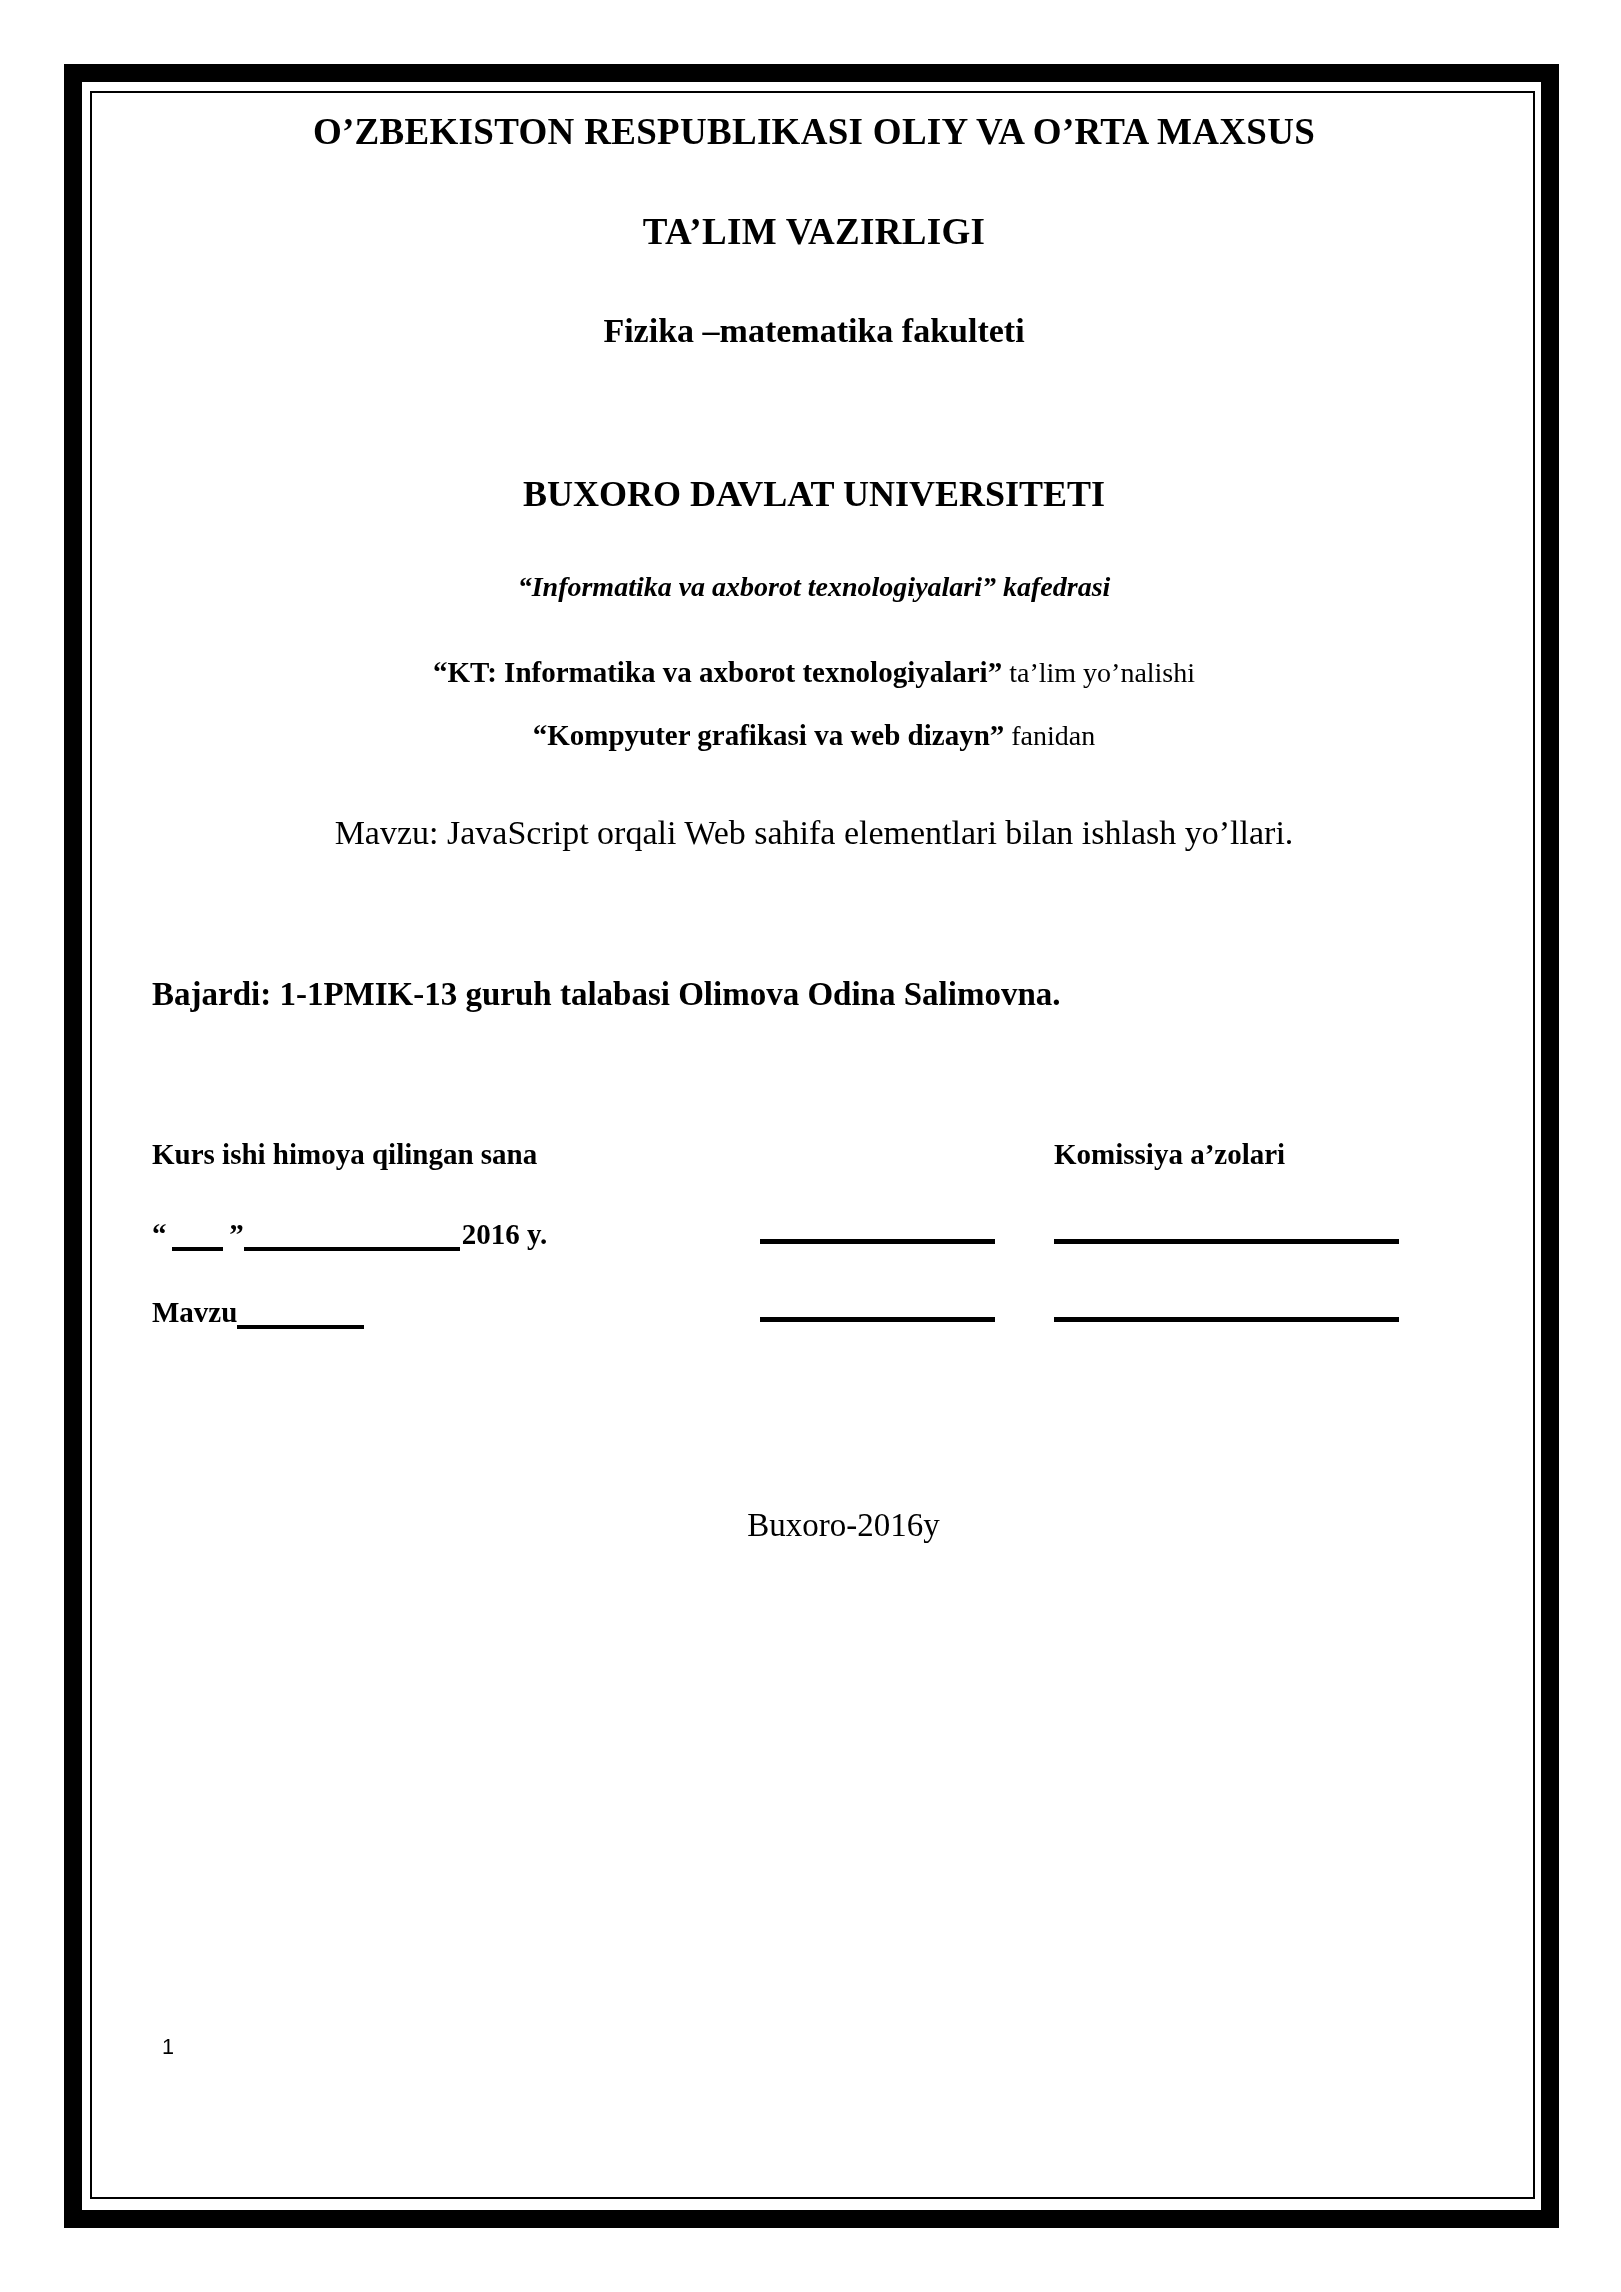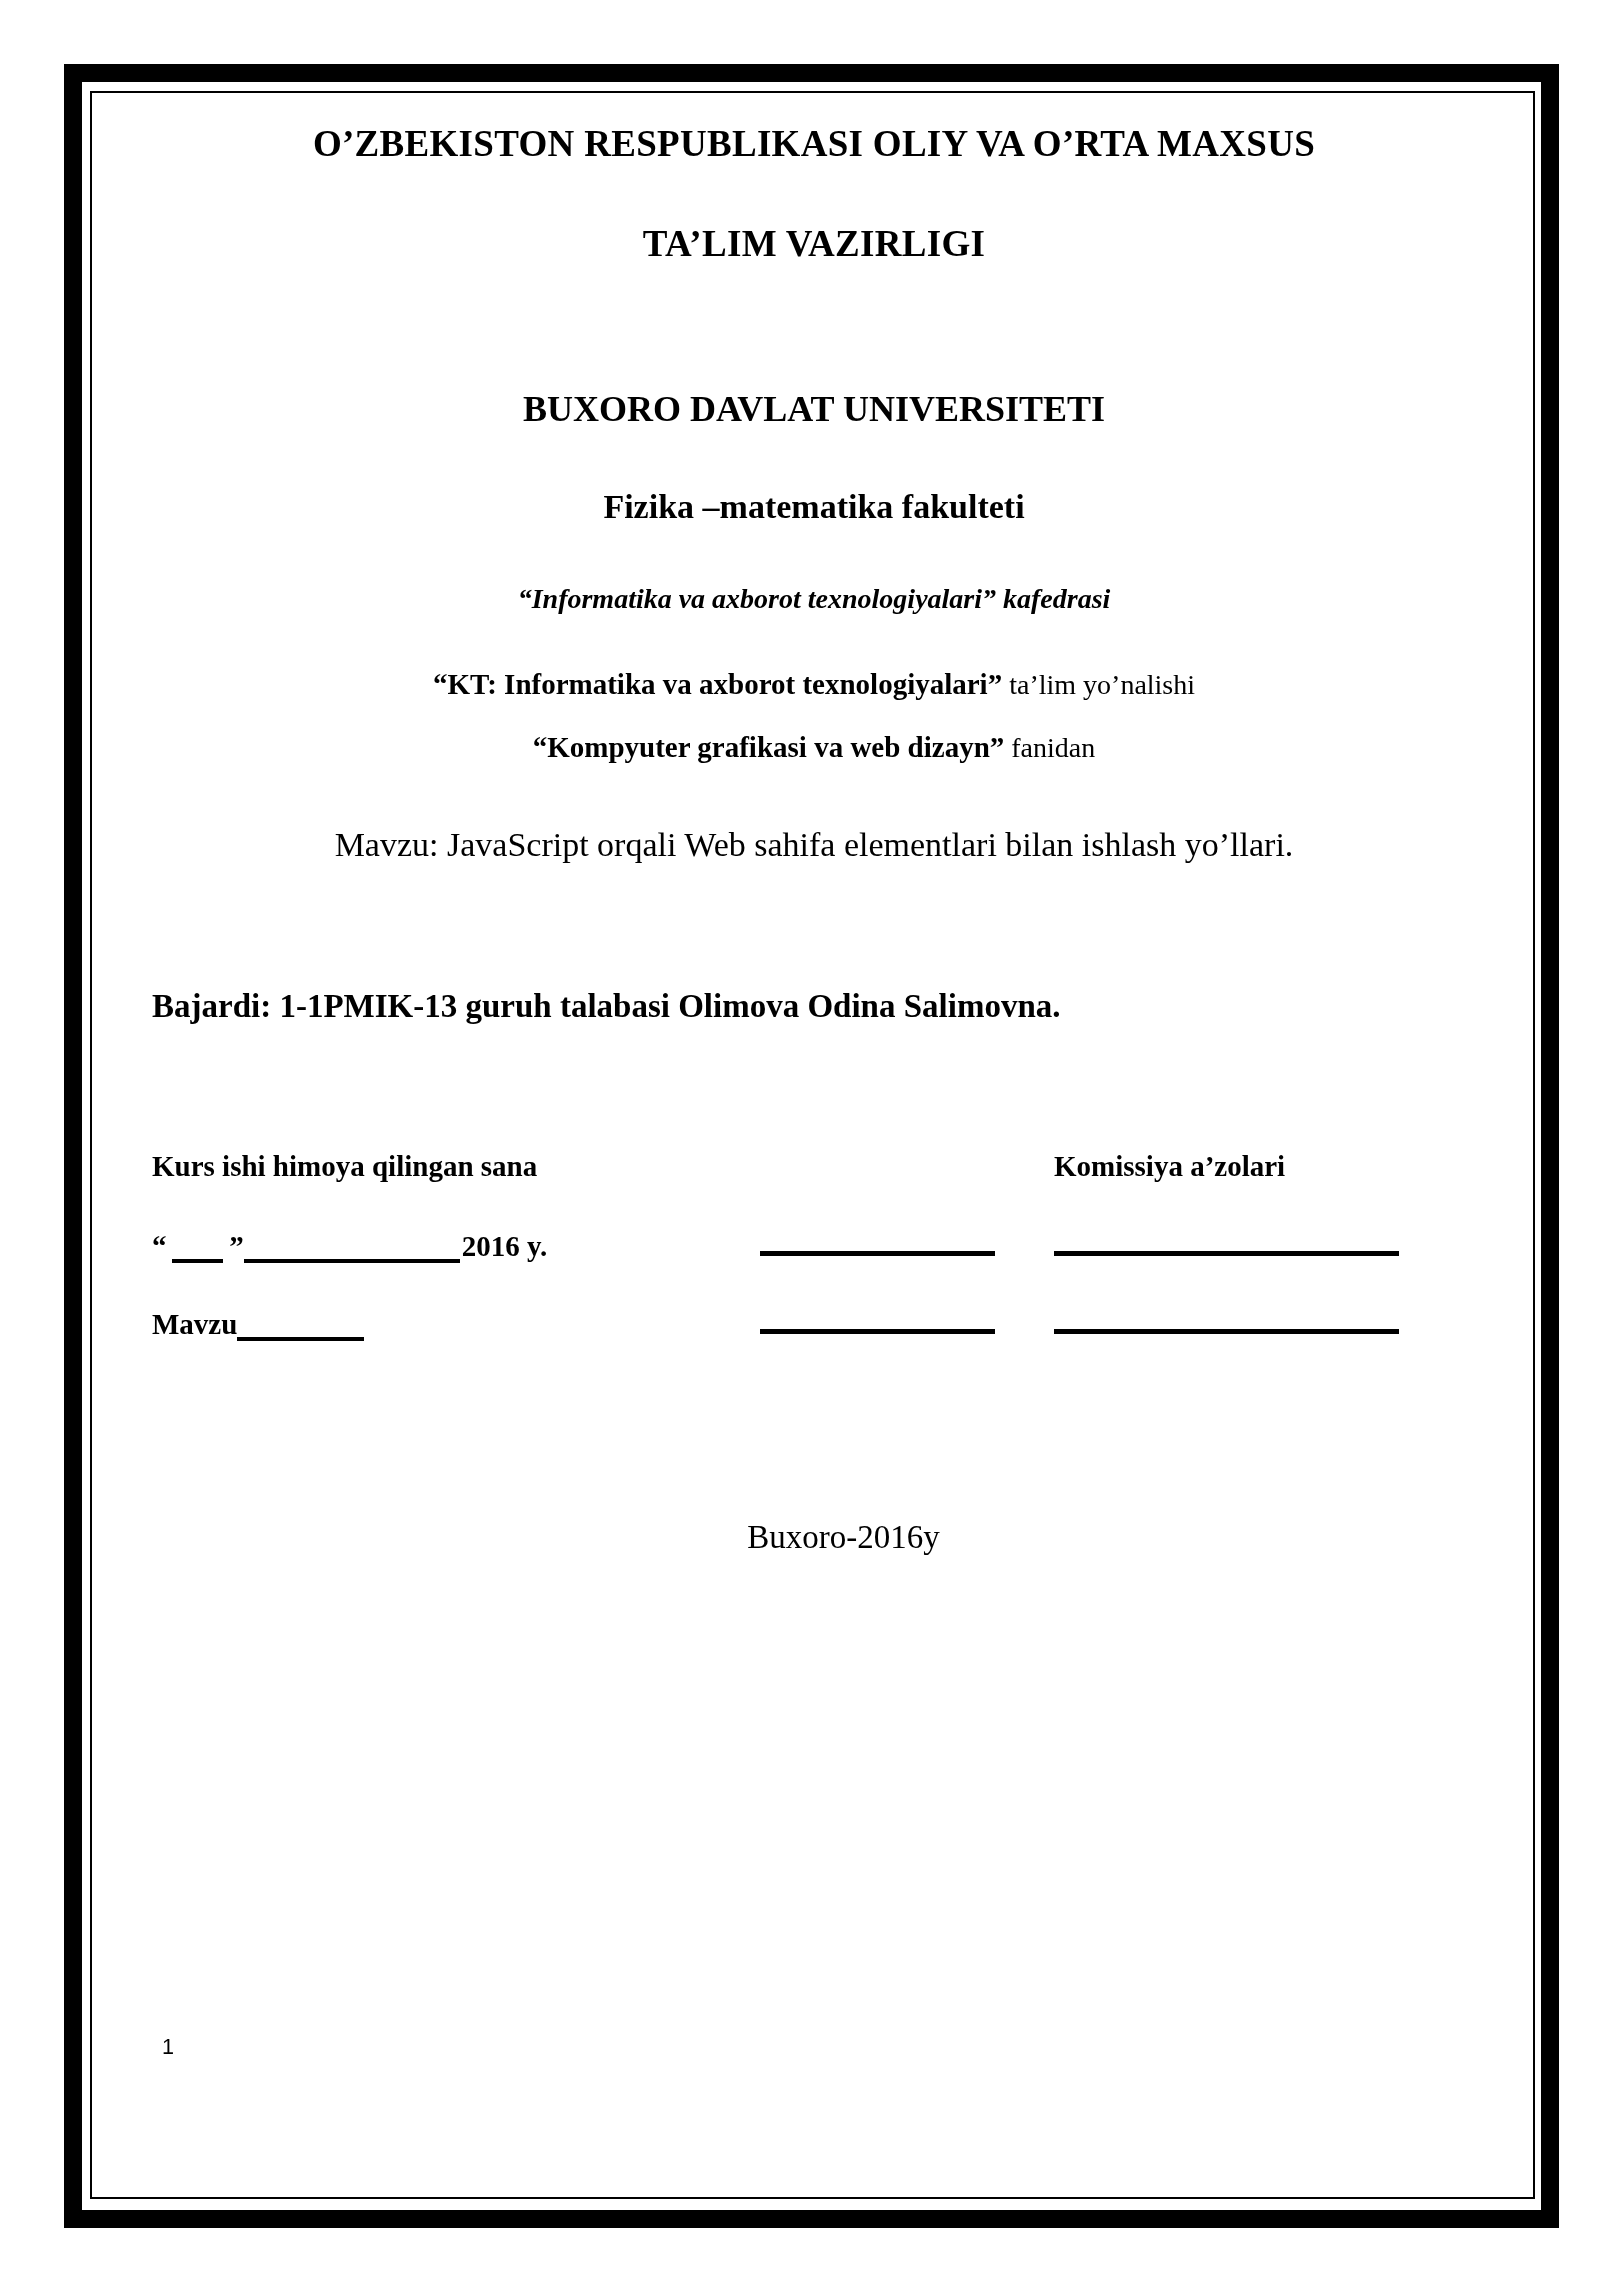--- a/index.html
+++ b/index.html
@@ -42,21 +42,21 @@
     width: 1445px;
     height: 2108px;
     border: 2.9px solid #000000;
     box-sizing: border-box;
   }
 
   
   .page {
     position: absolute;
     left: 118px;
-    top: 104px;
+    top: 92px;
     width: 1392px;
     height: 2078px;
   }
 
   .line {
     text-align: center;
     line-height: 1.18;
   }
 
   .ministry {
@@ -178,23 +178,23 @@
   <div class="frame-thick"></div>
   <div class="frame-thin"></div>
 </div>
 
 <div class="page">
 
   <div class="line ministry ministry-1">O’ZBEKISTON RESPUBLIKASI OLIY VA O’RTA  MAXSUS</div>
 
   <div class="line ministry ministry-2">TA’LIM VAZIRLIGI</div>
 
+  <div class="line faculty">Fizika –matematika fakulteti</div>
+
   <div class="line university">BUXORO DAVLAT UNIVERSITETI</div>
-
-  <div class="line faculty">Fizika –matematika fakulteti</div>
 
   <div class="line department">“Informatika va axborot texnologiyalari” kafedrasi</div>
 
   <div class="line direction">
     <span class="b">“KT: Informatika va axborot texnologiyalari”</span><span> ta’lim yo’nalishi</span>
   </div>
 
   <div class="line subject">
     <span class="b">“Kompyuter grafikasi va web dizayn”</span><span>  fanidan</span>
   </div>

